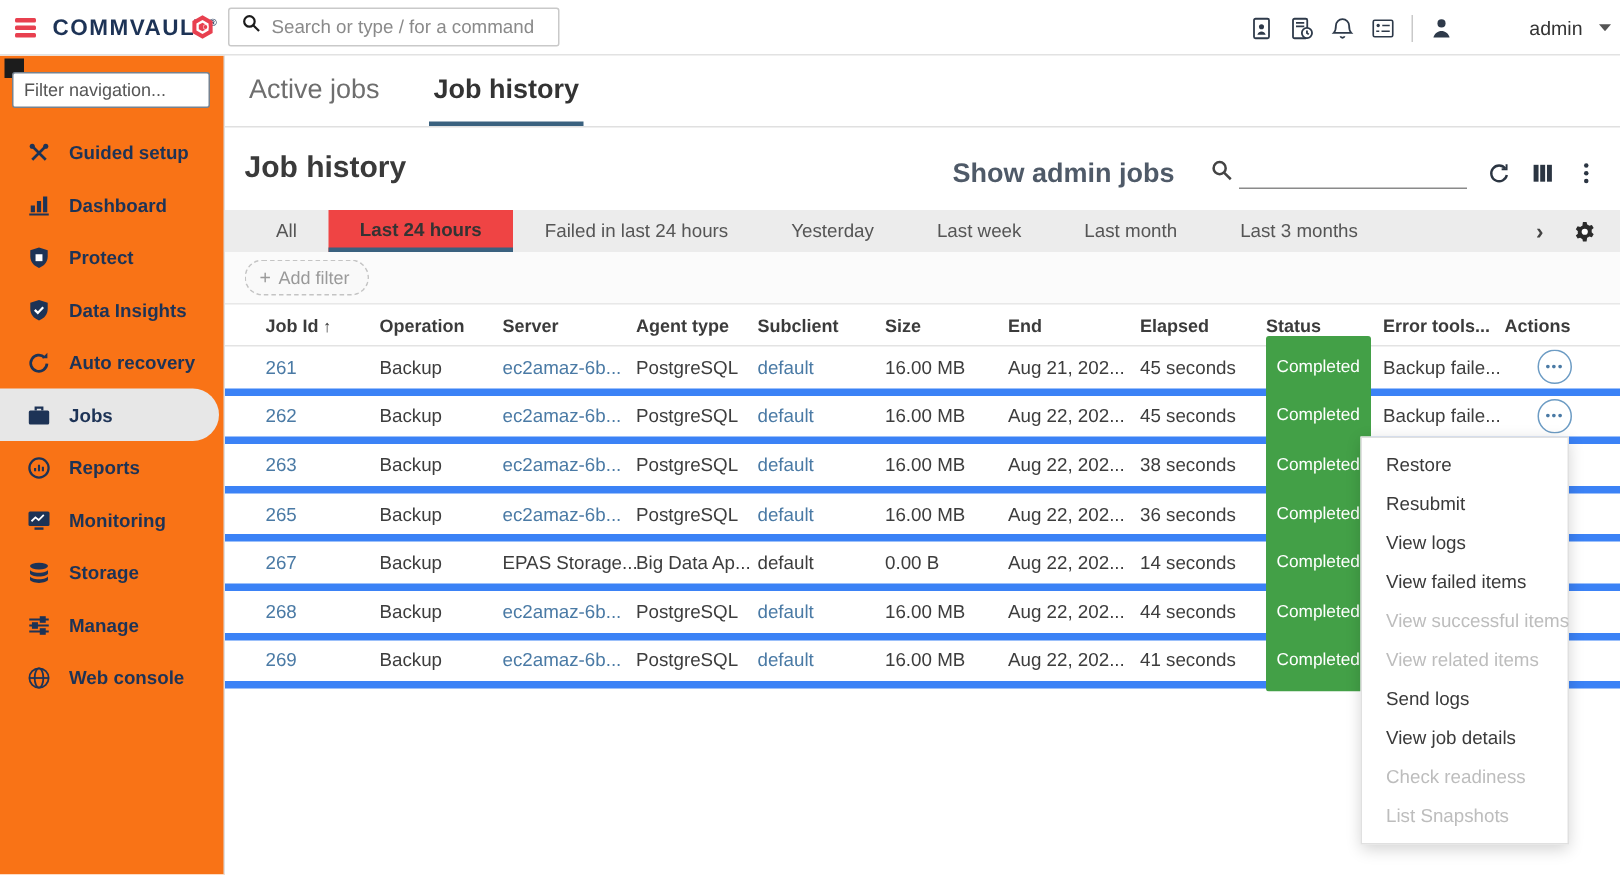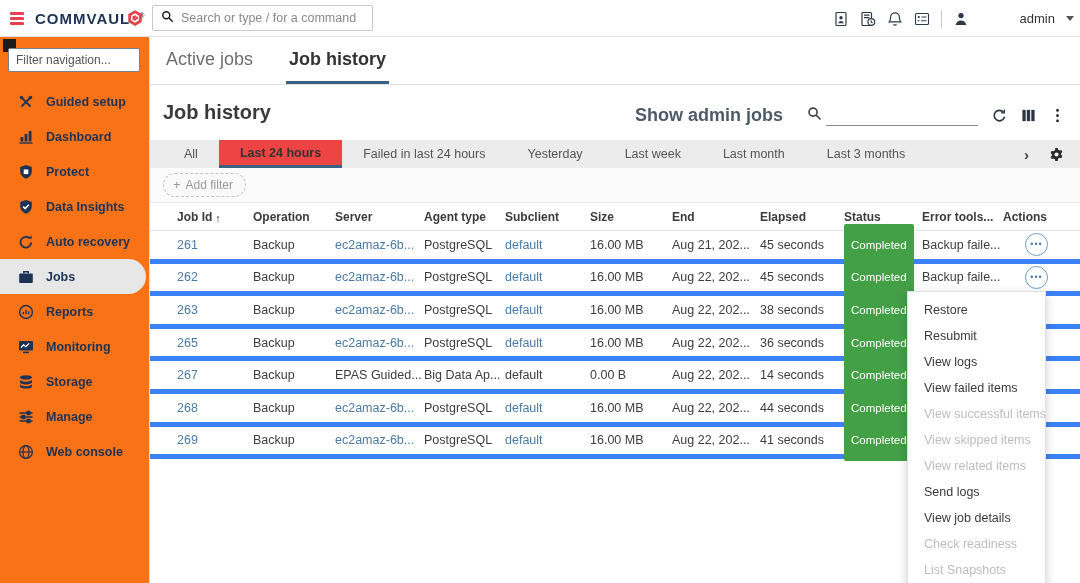--- a/index.html
+++ b/index.html
@@ -504,21 +504,21 @@
         <span class="cell"><span class="badge">Completed</span></span>
         <span class="cell"></span>
         <span class="cell">
           <span class="action-btn" style="visibility: hidden;"></span>
         </span>
       </div>
 
       <div class="grid grid-row">
         <span class="cell link">267</span>
         <span class="cell">Backup</span>
-        <span class="cell">EPAS Guided...</span>
+        <span class="cell">EPAS Storage...</span>
         <span class="cell">Big Data Ap...</span>
         <span class="cell">default</span>
         <span class="cell">0.00 B</span>
         <span class="cell">Aug 22, 202...</span>
         <span class="cell">14 seconds</span>
         <span class="cell"><span class="badge">Completed</span></span>
         <span class="cell"></span>
         <span class="cell">
           <span class="action-btn" style="visibility: hidden;"></span>
         </span>
@@ -574,23 +574,20 @@
     </div>
 
     <div class="menu-item">
       <span>View failed items</span>
     </div>
 
     <div class="menu-item disabled">
       <span>View successful items</span>
     </div>
 
-    <div class="menu-item disabled">
-      <span>View skipped items</span>
-    </div>
 
     <div class="menu-item disabled">
       <span>View related items</span>
     </div>
 
     <div class="menu-item">
       <span>Send logs</span>
     </div>
 
     <div class="menu-item">

